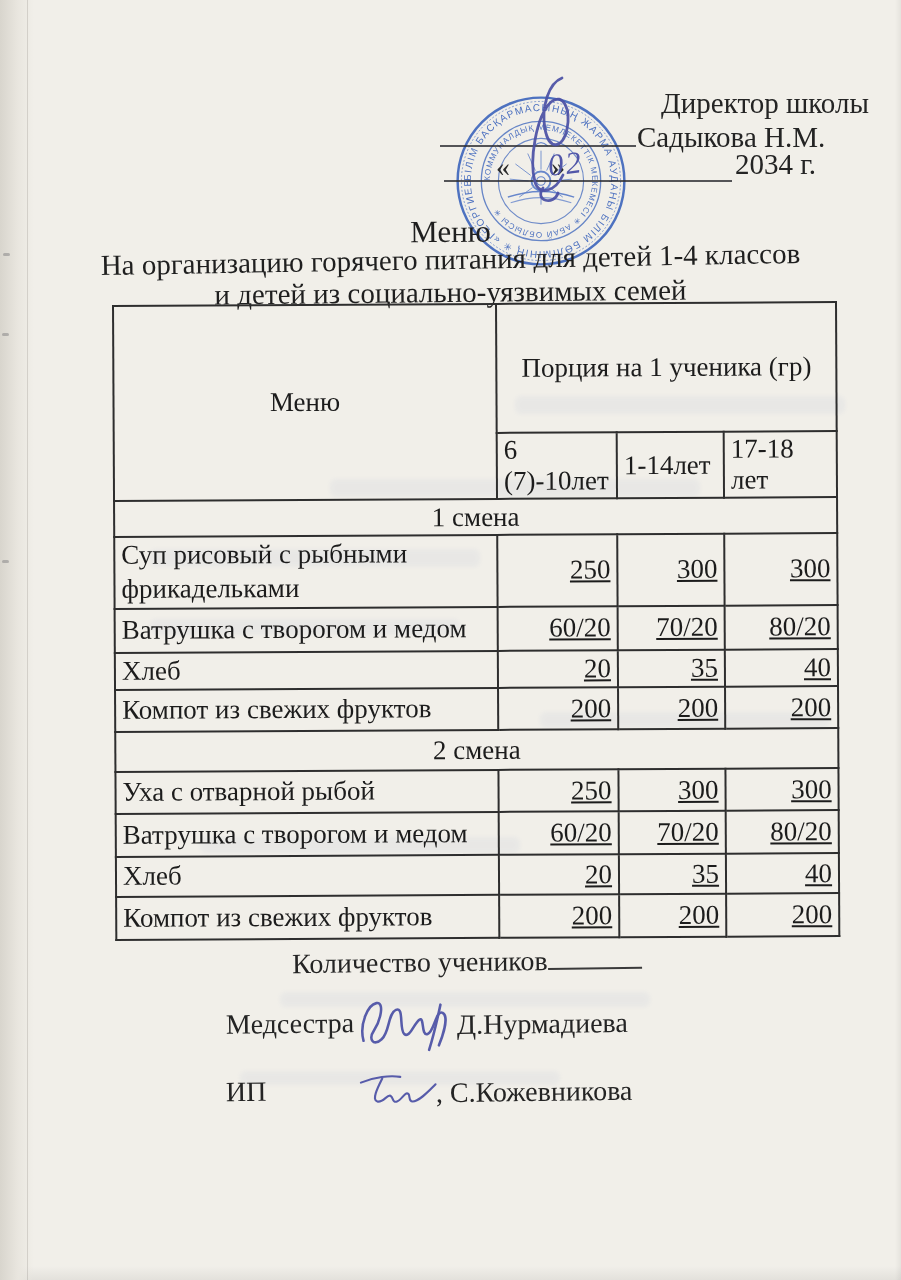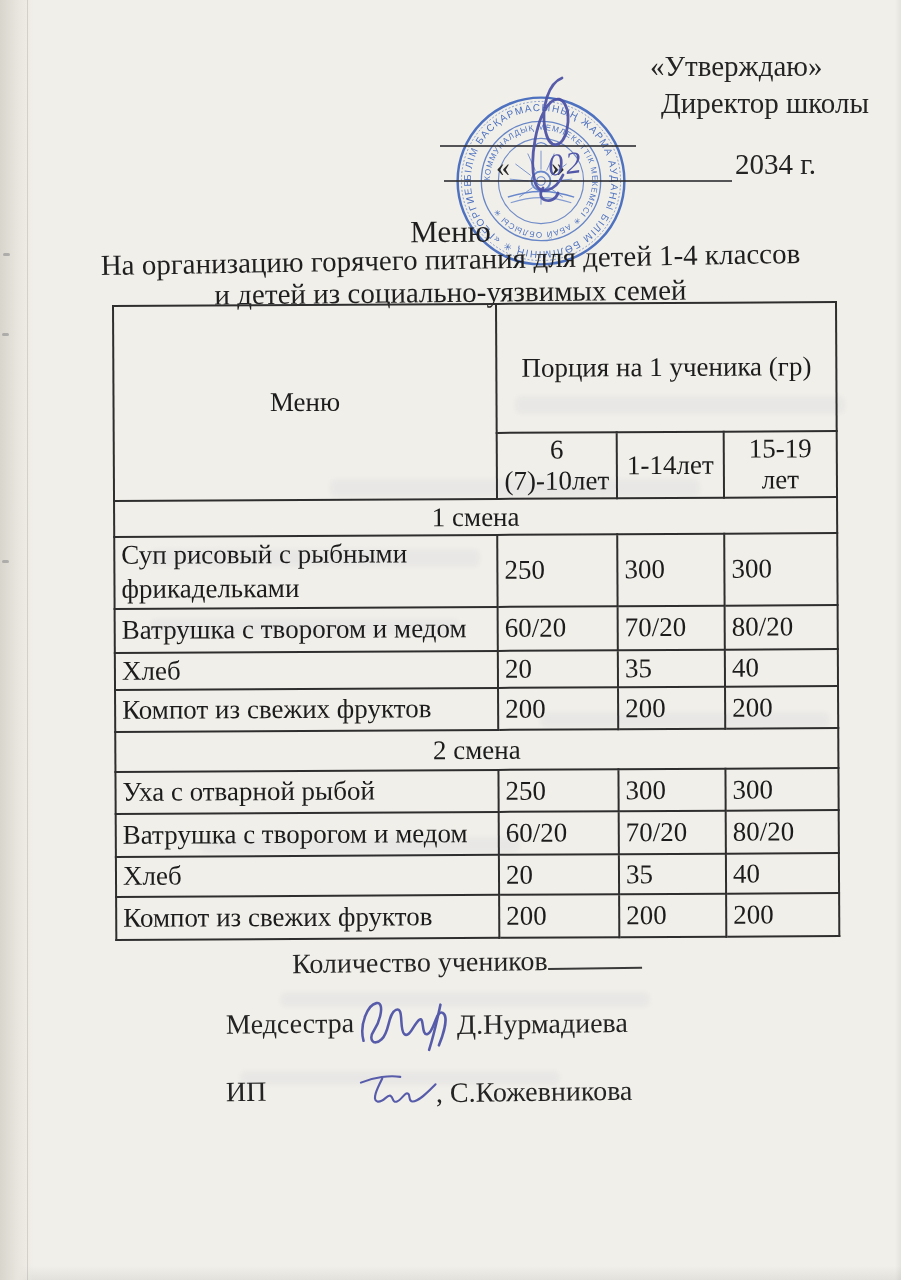--- a/index.html
+++ b/index.html
@@ -47,24 +47,24 @@
   table.menu {
     position:absolute; left:112px; top:303px; width:723px;
     border-collapse:collapse; table-layout:fixed;
     transform:rotate(-0.3deg); transform-origin:50% 0;
     z-index:3;
   }
   table.menu td { border:2px solid #2e2e2e; font-size:27px; color:#1c1c1c;
     padding:1px 6px; background:transparent; }
   td.menu-head { text-align:center; font-size:28px; }
   td.portion-head { text-align:center; font-size:28px; vertical-align:middle; }
-  td.age { text-align:center; font-size:19px; padding:2px 2px; }
+  td.age { font-size:19px; padding:2px 2px; }
   td.shift-cell { text-align:center; font-size:27px; }
   td.dish-cell { text-align:left; padding-left:8px; line-height:1.25; }
-  td.val-cell { text-align:left; }
+  td.val-cell { text-align:right;text-decoration:underline; }
 
   
   .foot { position:absolute; font-size:28px; white-space:nowrap; color:#242424;
     transform:rotate(-0.7deg); z-index:3; }
   .blank-line { display:inline-block; width:94px; border-bottom:2px solid #3a3a3a;
     height:26px; vertical-align:baseline; }
 
   
   .ghost { position:absolute; background:#7d90bf; opacity:0.07; filter:blur(2px);
     border-radius:6px; z-index:1; }
@@ -81,22 +81,22 @@
 
   <div class="ghost" style="left:515px; top:396px; width:330px; height:18px;"></div>
   <div class="ghost" style="left:330px; top:479px; width:370px; height:18px;"></div>
   <div class="ghost" style="left:150px; top:549px; width:330px; height:18px;"></div>
   <div class="ghost" style="left:150px; top:619px; width:310px; height:16px;"></div>
   <div class="ghost" style="left:540px; top:712px; width:290px; height:16px;"></div>
   <div class="ghost" style="left:200px; top:837px; width:320px; height:16px;"></div>
   <div class="ghost" style="left:280px; top:992px; width:370px; height:15px;"></div>
   <div class="ghost" style="left:240px; top:1071px; width:320px; height:14px;"></div>
 
-  <div class="appr" style="left:650px; top:50px;">«Утверждаю»</div>
   <div class="appr" style="left:622px; top:87px;margin-left:39px;">Директор школы</div>
+  <div class="appr" style="left:637px; top:121px;">Садыкова Н.М.</div>
 
   <div class="rule" style="left:440px; top:145px; width:196px;"></div>
   <div class="rule" style="left:444px; top:180px; width:288px;"></div>
 
   <span class="quote-mark" style="left:496px; top:151px;">«</span>
   <span class="quote-mark" style="left:551px; top:151px;">»</span>
   <span class="hand-month" style="left:548px; top:146px;">02</span>
   <div class="appr" style="left:735px; top:148px;">2034 г.</div>
 
   <div class="stamp">
@@ -159,21 +159,21 @@
         <col style="width:113px;">
       </colgroup>
     <tbody>
       <tr style="height:129px;">
         <td class="menu-head" rowspan="2">Меню</td>
         <td class="portion-head" colspan="3">Порция на 1 ученика (гр)</td>
       </tr>
       <tr style="height:40px;">
         <td class="age">6 (7)-10лет</td>
         <td class="age">1-14лет</td>
-        <td class="age">15-19 лет</td>
+        <td class="age">17-18 лет</td>
       </tr>
 
       <tr style="height:36px;">
         <td class="shift-cell" colspan="4">1 смена</td>
       </tr>
       <tr style="height:70px;">
         <td class="dish-cell">Суп рисовый с рыбными фрикадельками</td>
         <td class="val-cell">250</td>
         <td class="val-cell">300</td>
         <td class="val-cell">300</td>

